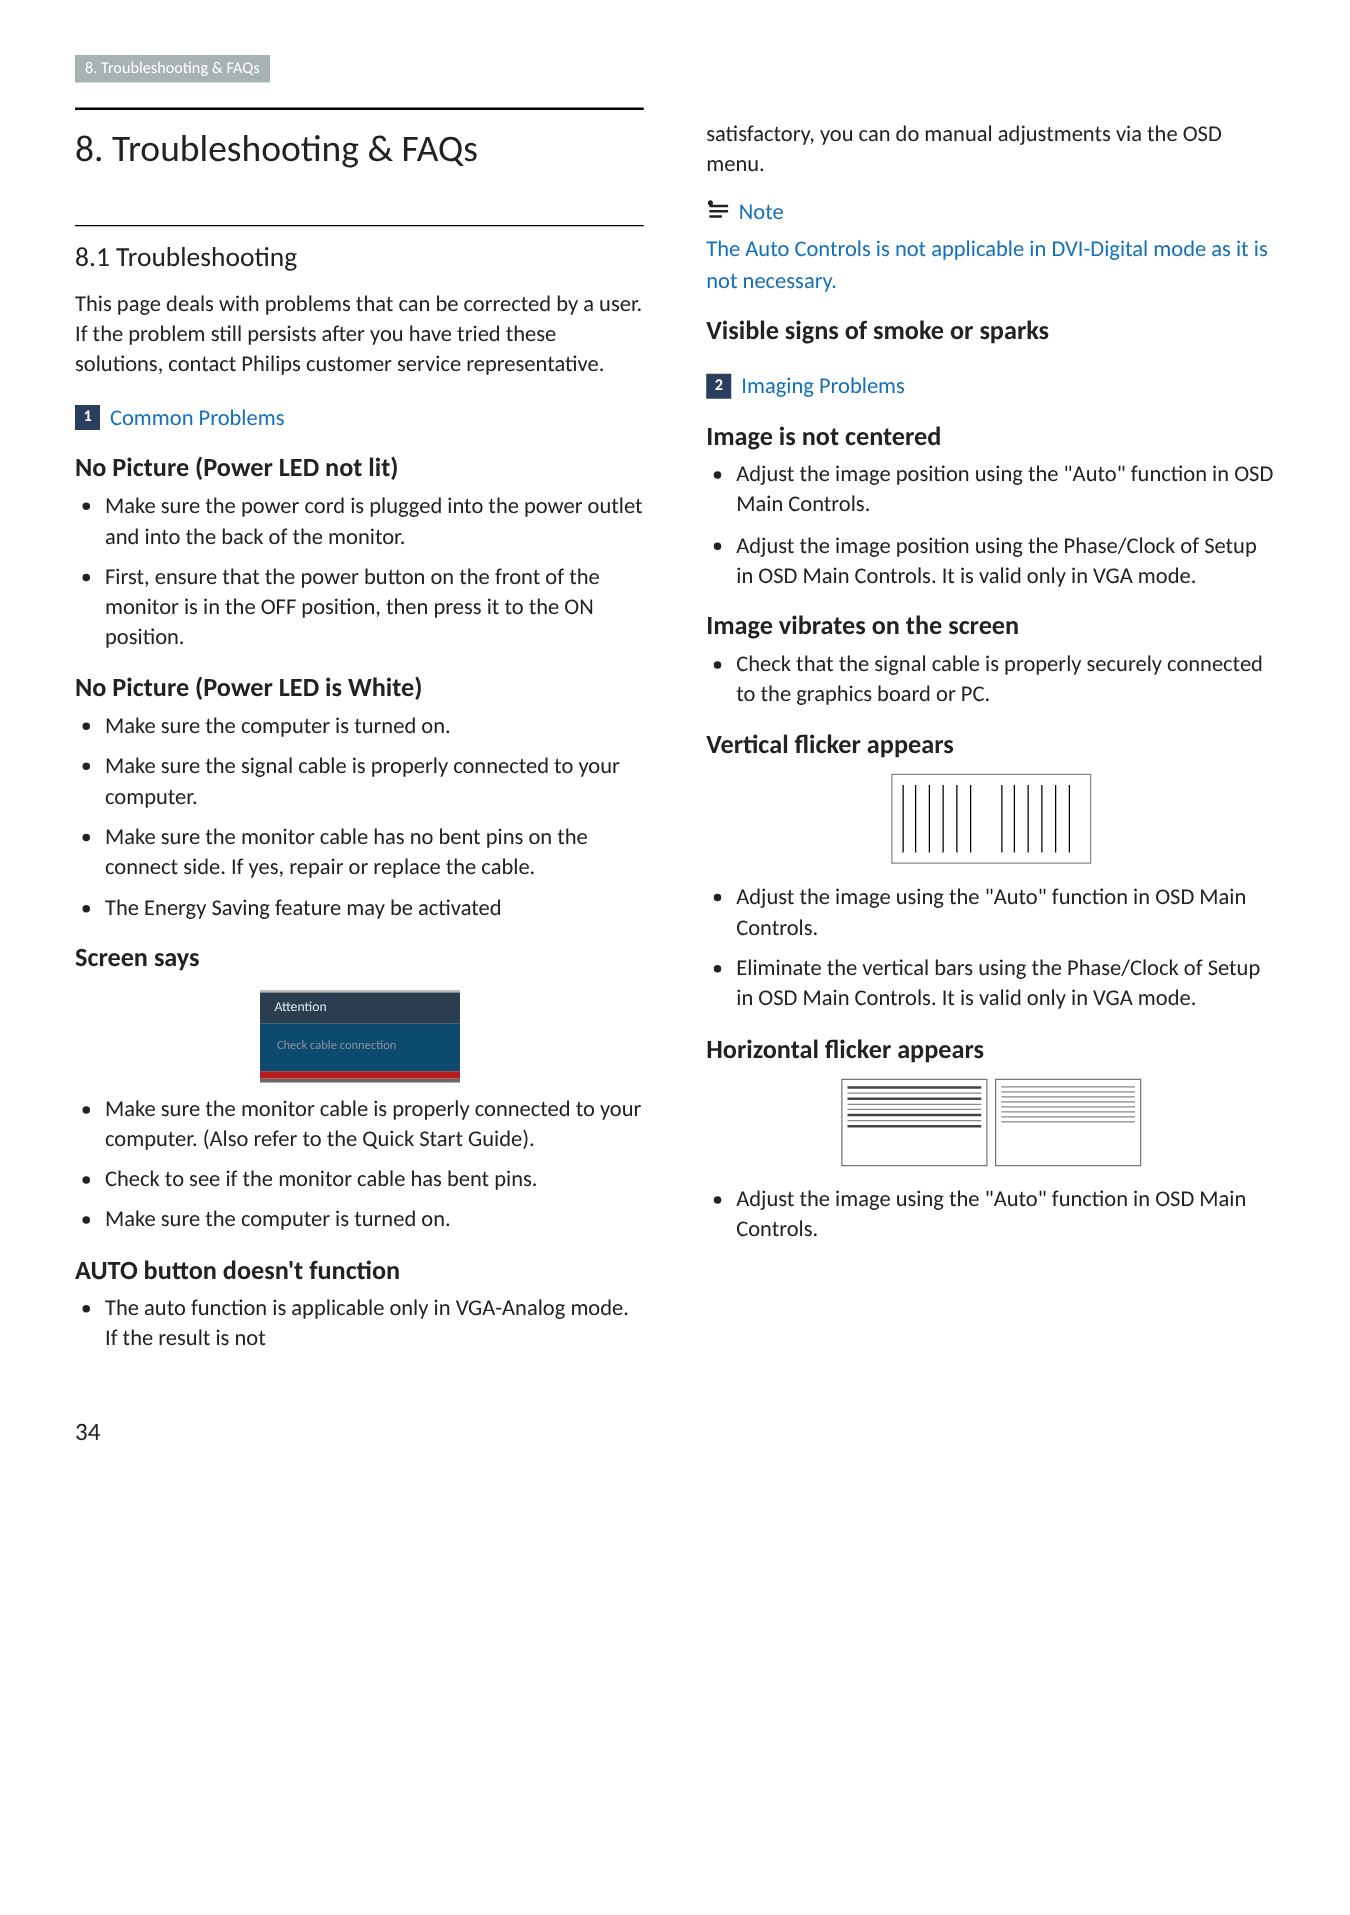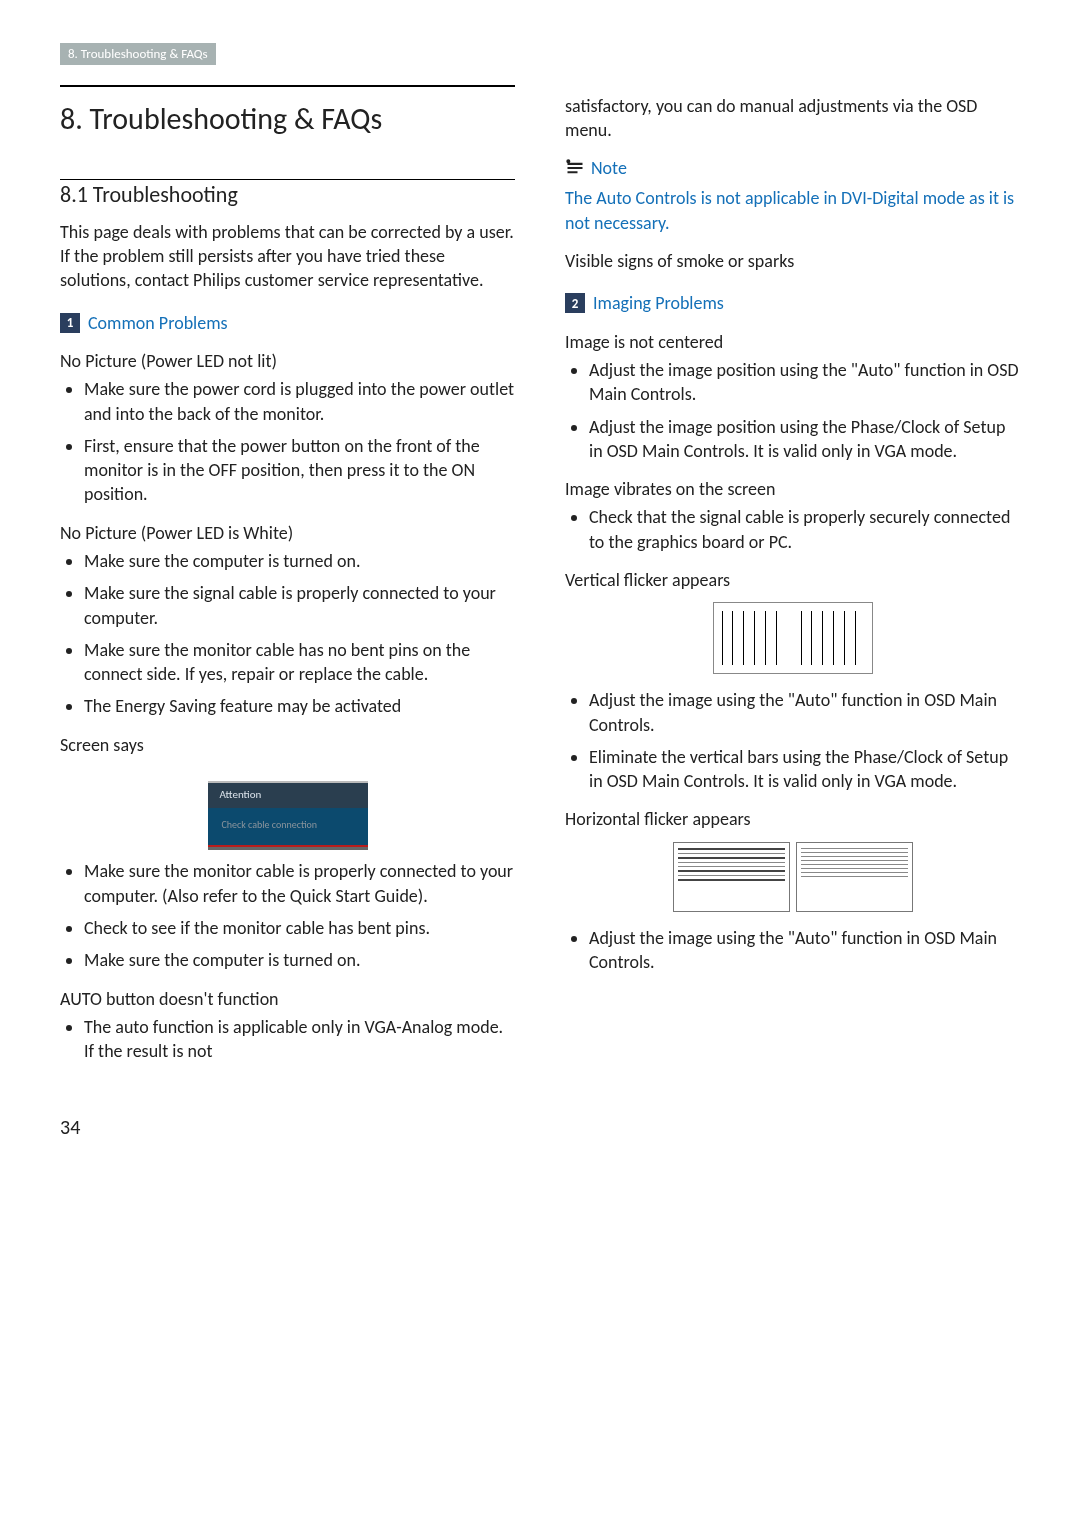--- a/index.html
+++ b/index.html
@@ -30,20 +30,21 @@
     font-weight: 500;
     font-size: 30px;
     margin: 8px 0 40px 0;
     padding-top: 12px;
     border-top: 2px solid #000;
   }
   h2.sub {
     font-weight: 500;
     font-size: 22px;
     margin: 0 0 10px 0;
+    padding-top: 10px;
     border-top: 1.5px solid #000;
   }
   p { margin: 8px 0; }
   .section-head {
     color: #1470b8;
     font-weight: 400;
     font-size: 18px;
     margin: 18px 0 6px 0;
     display: flex;
     align-items: center;
@@ -54,22 +55,22 @@
     color: #fff;
     width: 20px;
     height: 20px;
     display: inline-flex;
     align-items: center;
     justify-content: center;
     font-size: 13px;
     font-weight: bold;
   }
   .topic {
-    font-weight: 400;
-    font-size: 18px;
+    font-weight: 700;
+    font-size: 21px;
     margin: 14px 0 4px 0;
   }
   ul {
     margin: 4px 0 10px 0;
     padding-left: 24px;
   }
   li { margin: 4px 0 8px 0; }
   .note-head {
     display: flex;
     align-items: center;
@@ -78,23 +79,23 @@
     font-weight: 500;
     margin-top: 14px;
   }
   .note-icon { font-size: 20px; font-weight: bold; color: #2a2a2a; display:inline-flex; gap:2px;}
   .note-text {
     color: #1470b8;
     margin: 6px 0 14px 0;
   }
   .callout-img {
     width: 160px;
-    margin: 24px auto 12px auto;
+    margin: 12px auto 12px auto;
     border-top: 2px solid #bbb;
-    border-bottom: 2px solid #b91c1c;
+    border-bottom: 6px solid #b91c1c;
     box-shadow: 0 3px 0 #666;
   }
   .callout-header {
     background: #2a3e4f;
     color: #dbe3eb;
     font-size: 11px;
     padding: 5px 12px;
   }
   .callout-body {
     background: #0c4a6e;

